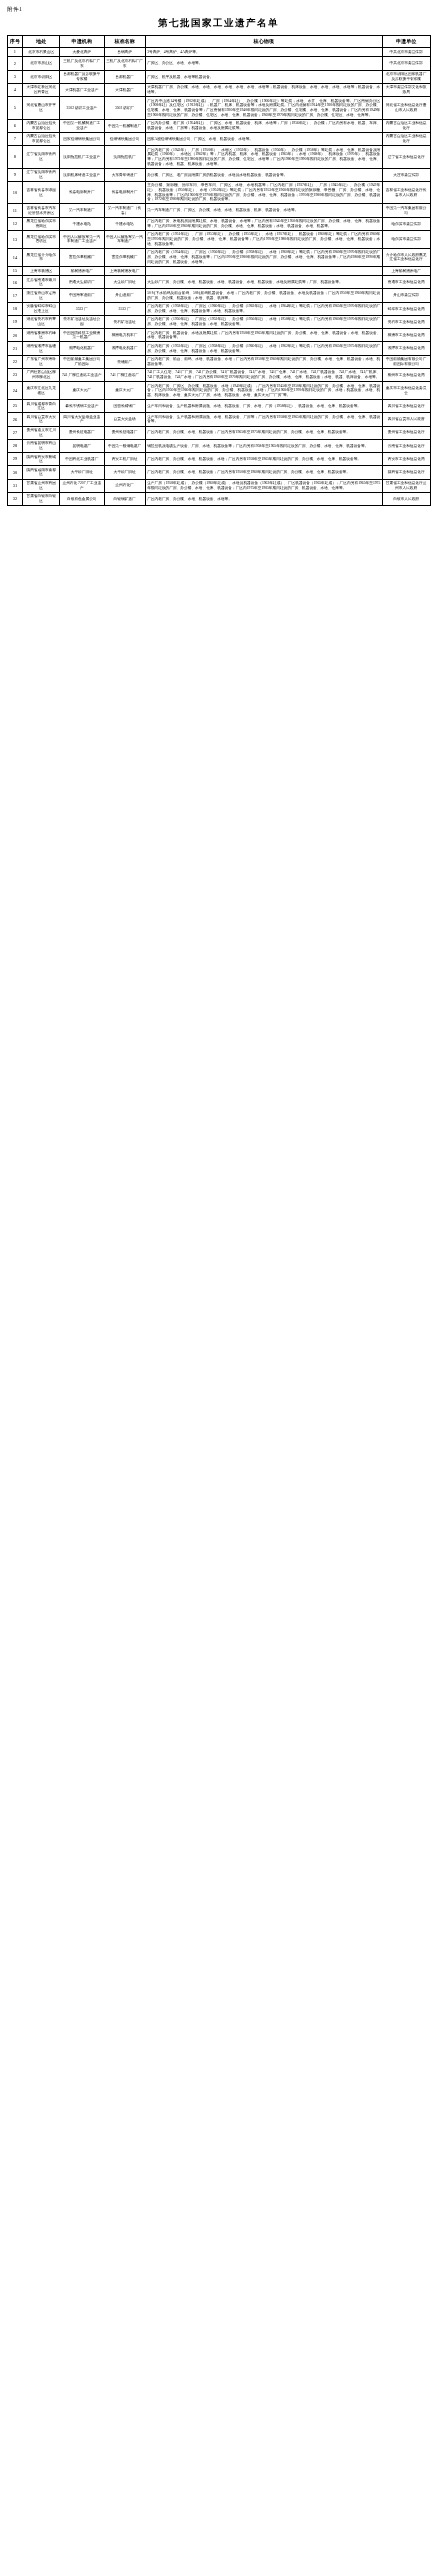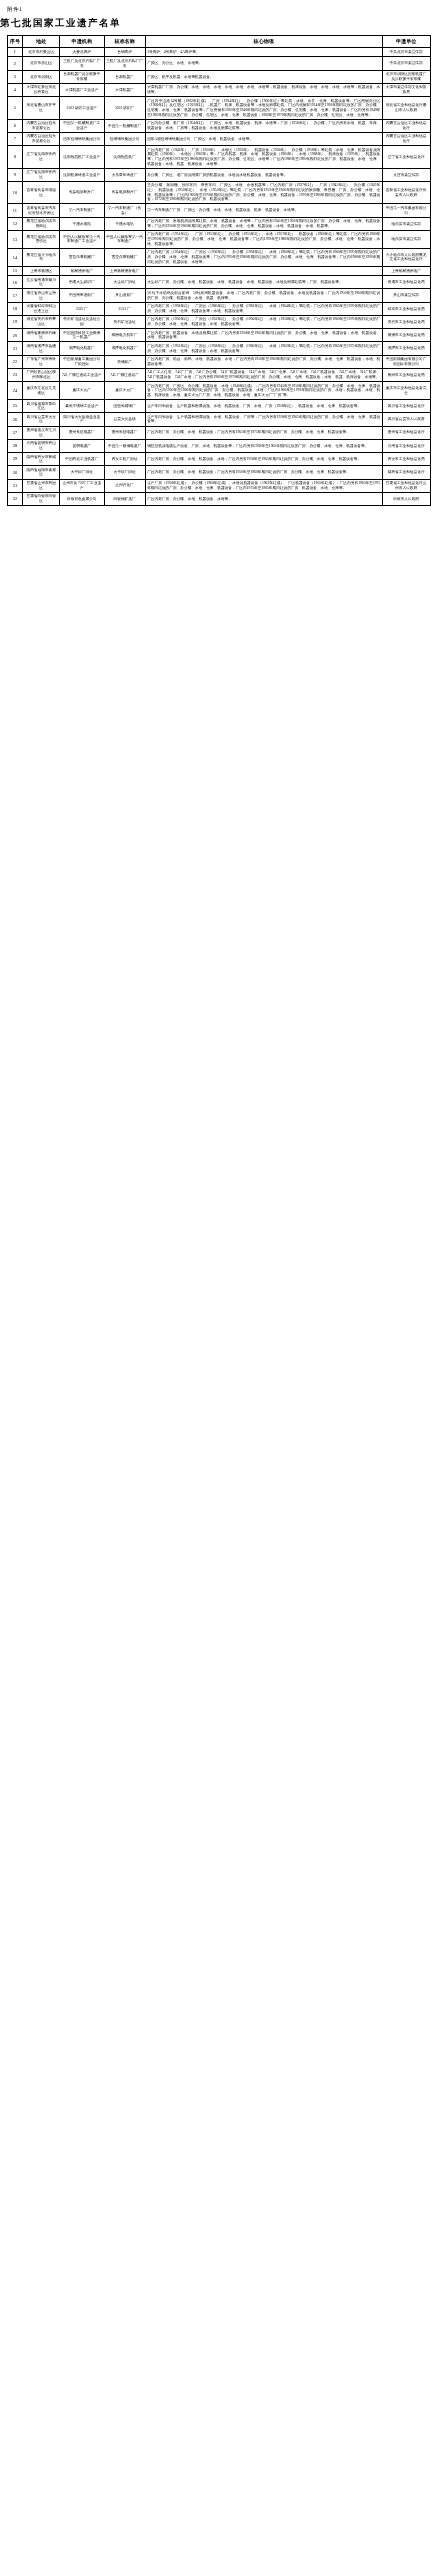--- a/index.html
+++ b/index.html
@@ -1,19 +1,19 @@
 <!DOCTYPE html>
 <html style="font-size:11.7px"><head>
 <meta charset="utf-8">
 <style>
   html,body{margin:0;padding:0;background:#ffffff;}
   body{width:437px;font-family:"Liberation Serif",serif;color:#000;}
   .page{width:437px;padding:0;box-sizing:border-box;}
   .attach{font-size:5.5px;padding:5.8px 0 1.5px 7.3px;letter-spacing:0.4px;}
-  .doc-title{text-align:left;font-size:9.5px;font-weight:bold;letter-spacing:1.5px;margin:2.9px 0 4.4px 0;}
+  .doc-title{text-align:center;font-size:9.5px;font-weight:bold;letter-spacing:1.5px;margin:2.9px 0 4.4px 0;}
   table{border-collapse:collapse;width:424px;margin:0 auto;table-layout:fixed;}
   col.c0{width:14.6px;}
   col.c1{width:34px;}
   col.c2{width:41px;}
   col.c3{width:38px;}
   col.c4{width:219px;}
   col.c5{width:44px;}
   th,td{border:0.7px solid #000;vertical-align:middle;}
   th{font-size:5.1px;font-weight:bold;text-align:center;padding:2.2px 0.7px;}
   td{font-size:3.7px;line-height:1.25;padding:1.5px 1.5px;}

